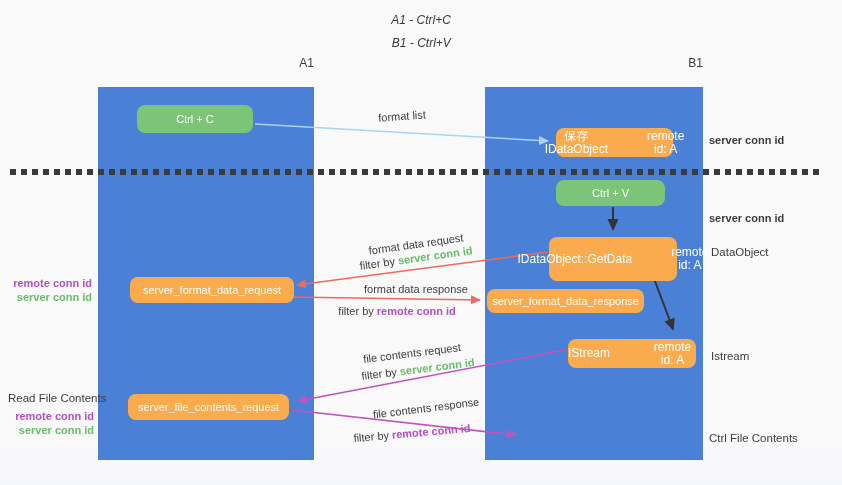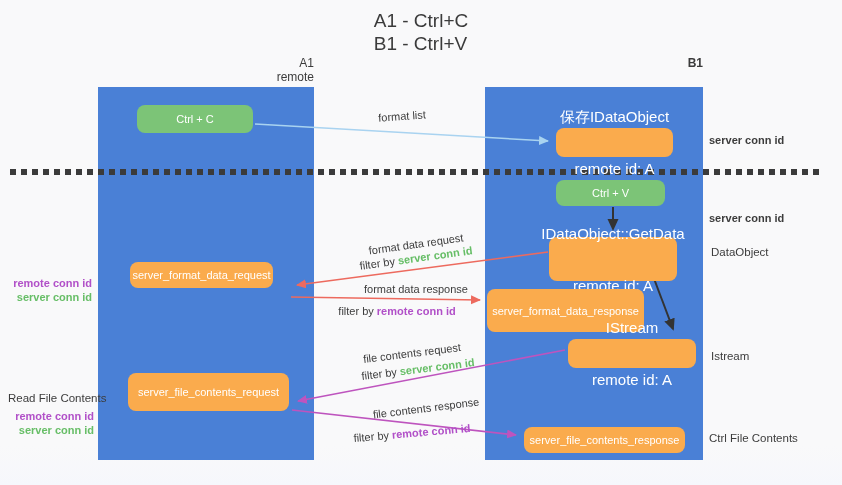--- a/index.html
+++ b/index.html
@@ -2,38 +2,38 @@
 <html><head>
 <meta charset="utf-8">
 <style>
   * { margin:0; padding:0; box-sizing:border-box; }
   html,body { width:842px; height:485px; }
   body { font-family:"Liberation Sans", sans-serif; background:#f9f9fa; }
   .canvas { position:relative; width:842px; height:485px; overflow:hidden;
             background:linear-gradient(#f9f9fa 92%, #f6f7fc); }
 
   .title { position:absolute; left:50%; top:9px; transform:translateX(-50%);
-           text-align:left; font-size:19px; color:#3b3b3b; line-height:23px; }
+           text-align:right; font-size:12px; color:#3b3b3b; line-height:23px;font-style:italic; }
 
   .lane-header { position:absolute; top:56px; text-align:right; font-size:12px;
                  color:#3c3c3c; line-height:14px; }
   .lane { position:absolute; top:87px; height:373px; background:#4A80D6; }
   .lane-left  { left:98px;  width:216px; }
   .lane-right { left:485px; width:218px; }
   .hdr-left  { left:98px;  width:216px; }
-  .hdr-right { left:485px; width:218px;font-weight:bold; }
+  .hdr-right { left:485px; width:218px; }
 
   .divider { position:absolute; left:10px; top:169px; width:813px; height:6px;
              background:repeating-linear-gradient(90deg,#3B3B3B 0 6px,transparent 6px 11px); }
 
   .node { position:absolute; display:flex; align-items:center; justify-content:center;
           color:#fff; text-align:center; border-radius:8px; }
   .green  { background:#7CC477; font-size:11px; }
   .orange { background:#FAAB4D; font-size:11px; }
-  .two-line { flex-direction:column; font-size:15px; line-height:13px;gap:39px; }
+  .two-line { flex-direction:row; font-size:12px; line-height:13px;gap:39px; }
 
   svg.arrows { position:absolute; left:0; top:0; pointer-events:none; }
 
   .alabel { position:absolute; font-size:11px; color:#3d3d3d; white-space:nowrap;
             transform:translate(-50%,-50%); }
   .rot4 { transform:translate(-50%,-50%) rotate(-4deg); }
   .rot5 { transform:translate(-50%,-50%) rotate(-5deg); }
   .rot7 { transform:translate(-50%,-50%) rotate(-7deg); }
   .rot8 { transform:translate(-50%,-50%) rotate(-8deg); }
 
@@ -48,21 +48,20 @@
 
 <div class="canvas">
 
   <div class="title">
     <div>A1 - Ctrl+C</div>
     <div>B1 - Ctrl+V</div>
   </div>
 
   <div class="lane-header hdr-left">
     <div>A1</div>
-    <div>remote</div>
   </div>
   <div class="lane-header hdr-right">
     <div>B1</div>
   </div>
 
   <div class="lane lane-left"></div>
   <div class="lane lane-right"></div>
 
   <div class="divider"></div>
 
@@ -97,32 +96,31 @@
     <div>remote id: A</div>
   </div>
 
   <div class="node green" style="left:556px;top:180px;width:109px;height:26px">Ctrl + V</div>
 
   <div class="node orange two-line" style="left:549px;top:237px;width:128px;height:44px">
     <div>IDataObject::GetData</div>
     <div>remote id: A</div>
   </div>
 
-  <div class="node orange" style="left:130px;top:262px;width:143px;height:26px">server_format_data_request</div>
+  <div class="node orange" style="left:130px;top:277px;width:164px;height:26px">server_format_data_request</div>
 
-  <div class="node orange" style="left:487px;top:289px;width:157px;height:43px">server_format_data_response</div>
+  <div class="node orange" style="left:487px;top:289px;width:157px;height:24px">server_format_data_response</div>
 
   <div class="node orange two-line" style="left:568px;top:339px;width:128px;height:29px">
     <div>IStream</div>
     <div>remote id: A</div>
   </div>
 
-  <div class="node orange" style="left:128px;top:373px;width:161px;height:38px">server_file_contents_request</div>
+  <div class="node orange" style="left:128px;top:394px;width:161px;height:26px">server_file_contents_request</div>
 
-  <div class="node orange" style="left:524px;top:427px;width:161px;height:26px">server_file_contents_response</div>
 
   <div class="alabel rot4" style="left:402px;top:116px">format list</div>
 
   <div class="alabel rot8" style="left:416px;top:244px">format data request</div>
   <div class="alabel rot8" style="left:416px;top:258px"><span>filter by </span><span class="green-b">server conn id</span></div>
 
   <div class="alabel" style="left:416px;top:289px">format data response</div>
   <div class="alabel" style="left:397px;top:311px"><span>filter by </span><span class="purple-b">remote conn id</span></div>
 
   <div class="alabel rot7" style="left:412px;top:353px">file contents request</div>

